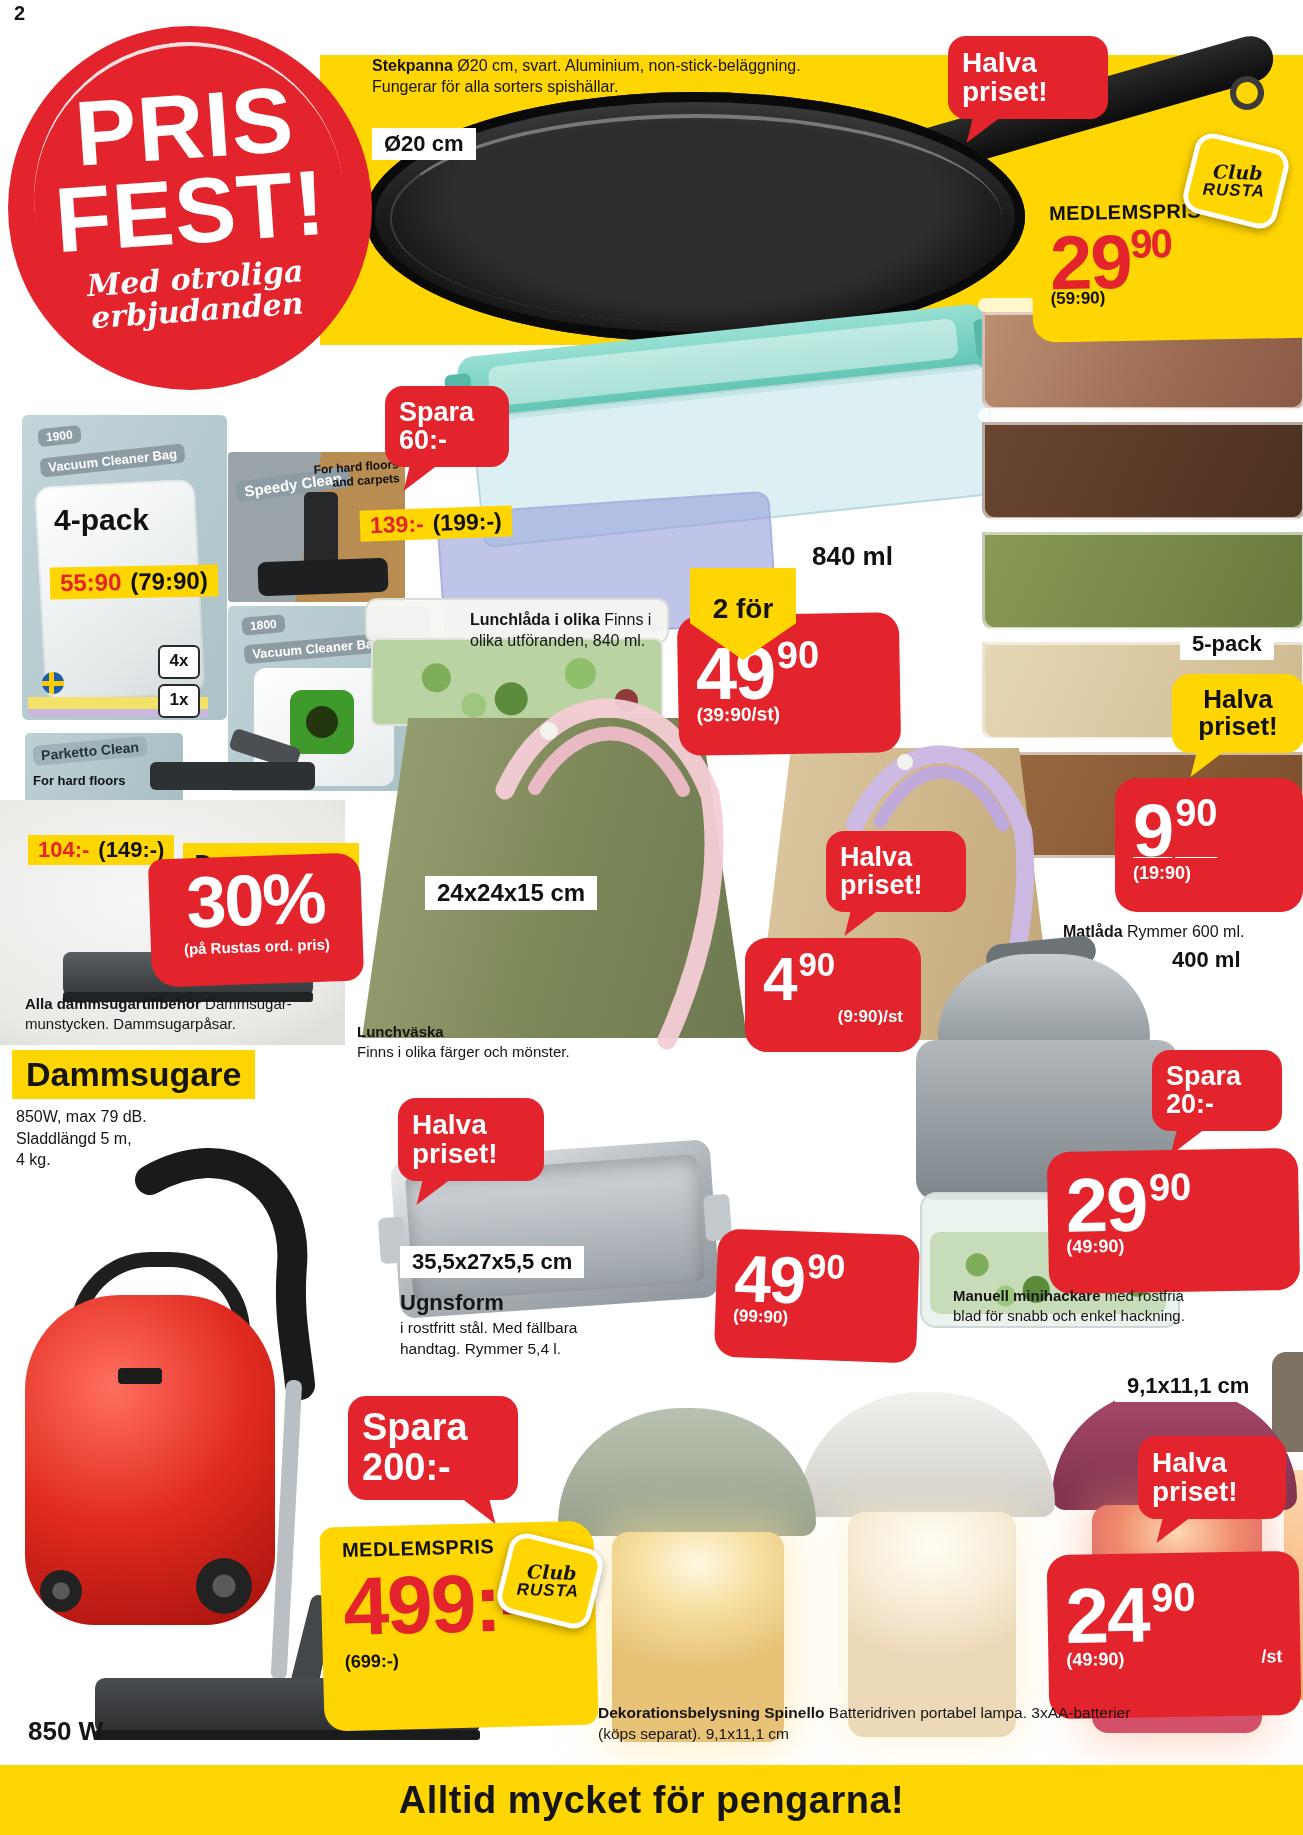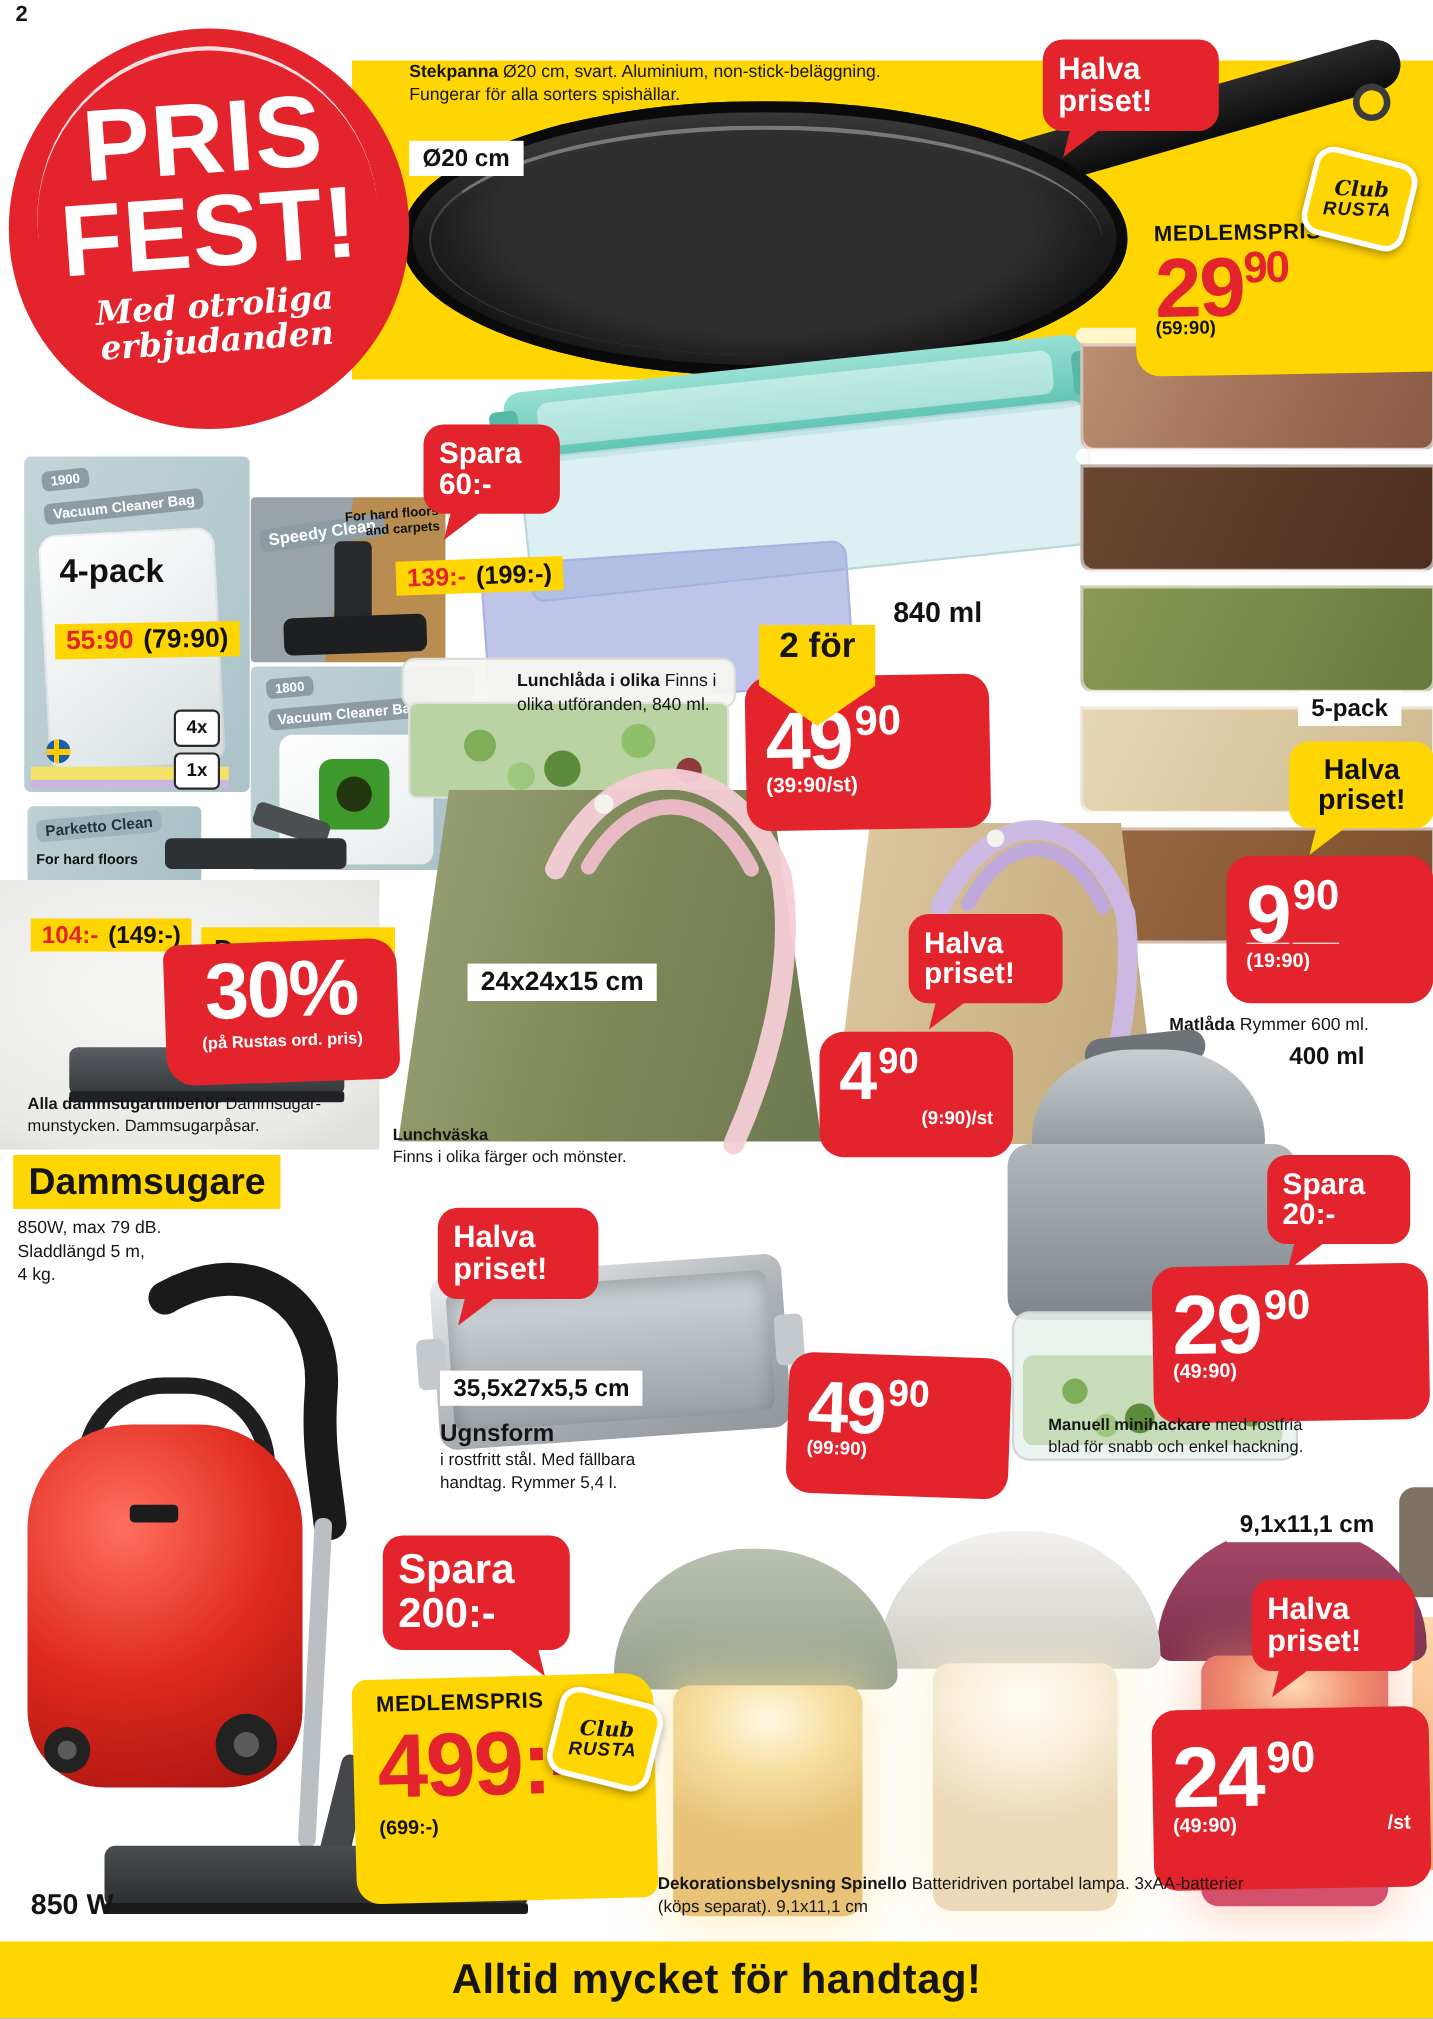--- a/index.html
+++ b/index.html
@@ -188,21 +188,21 @@
       <div class="abs" style="left:0;top:0;width:100%;height:42px;background:rgba(245,245,242,.95);border:2px solid #ddddd8;border-radius:12px;"></div>
       <div class="abs" style="left:6px;top:40px;width:288px;height:84px;border-radius:8px;border:2px solid #e2e2dd;
         background:radial-gradient(circle at 22% 45%, #7fae5a 0 14px, transparent 15px),radial-gradient(circle at 48% 70%, #5d8b3c 0 16px, transparent 17px),radial-gradient(circle at 72% 40%, #8fbf6a 0 15px, transparent 16px),radial-gradient(circle at 88% 72%, #903b3b 0 11px, transparent 12px),radial-gradient(circle at 35% 78%, #9cc77d 0 12px, transparent 13px),#b9d3a2;"></div>
     </div>
   </div>
 
   <div class="abs white-label" style="left:800px;top:538px;font-size:26px;z-index:5;">840 ml</div>
 
   <div class="abs" style="left:690px;top:568px;width:106px;height:92px;background:var(--yellow);z-index:6;text-align:center;
        clip-path:polygon(0 0,100% 0,100% 60%,50% 100%,0 60%);">
-    <div class="b" style="font-size:32px;padding-top:0;">2 för</div>
+    <div class="b" style="font-size:28px;padding-top:25px;">2 för</div>
   </div>
 
   <div class="abs splash" style="left:678px;top:614px;width:186px;height:124px;transform:rotate(-1deg);">
     <div style="margin-top:14px;">
       <span class="num" style="font-size:74px;">49</span><span class="sup" style="font-size:38px;top:-30px;">90</span>
     </div>
     <div class="old" style="font-size:19px;margin-top:-6px;">(39:90/st)</div>
   </div>
 
   <div class="abs" style="left:470px;top:610px;width:205px;font-size:16px;line-height:1.3;z-index:5;">
@@ -404,16 +404,16 @@
     <div class="pr" style="font-size:82px;margin-top:4px;">499:-</div>
     <div class="old" style="font-size:18px;margin-top:4px;">(699:-)</div>
   </div>
 
   <div class="abs club" style="left:502px;top:1540px;transform:rotate(14deg);">
     <span class="c1">Club</span>
     <span class="c2">RUSTA</span>
   </div>
 
   <div class="abs" style="left:0;top:1765px;width:100%;height:70px;background:var(--yellow);display:flex;align-items:center;justify-content:center;z-index:9;">
-    <span class="b" style="font-size:38px;letter-spacing:.5px;">Alltid mycket för handtag!</span>
+    <span class="b" style="font-size:38px;letter-spacing:.5px;">Alltid mycket för pengarna!</span>
   </div>
 
 </div>
 
 </body></html>

